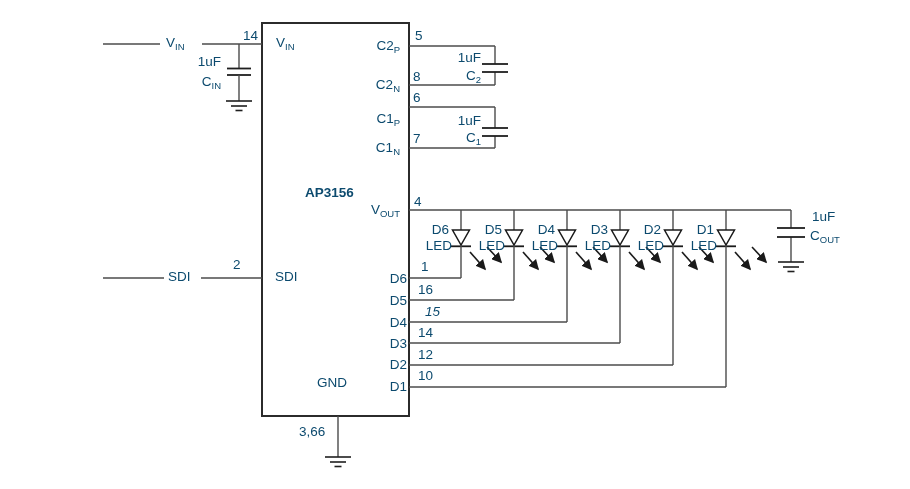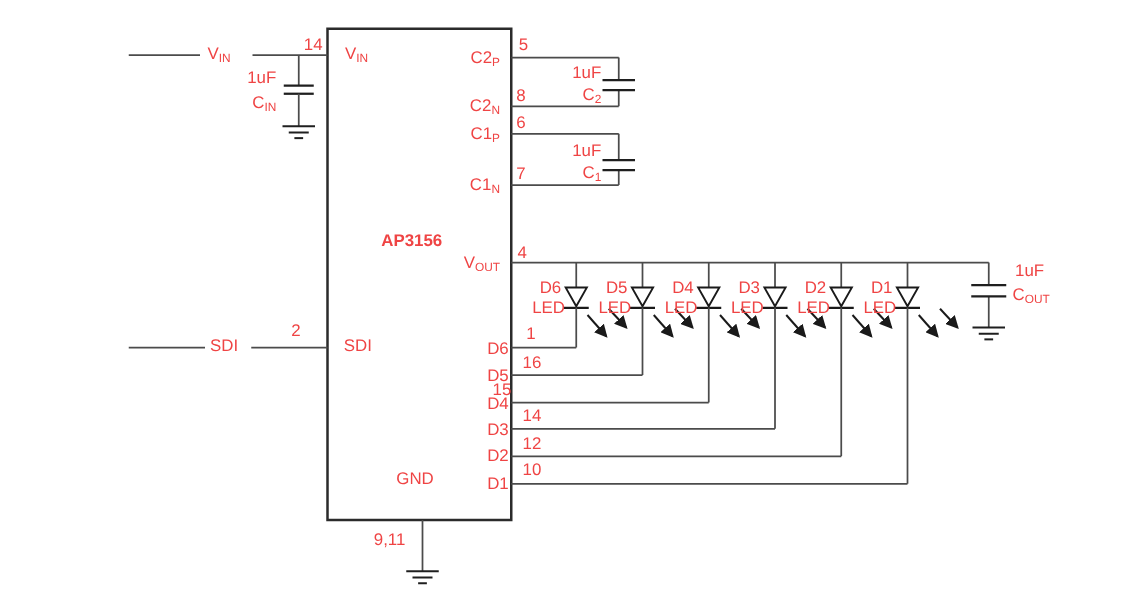--- a/index.html
+++ b/index.html
@@ -2,21 +2,21 @@
 <html><head>
 <meta charset="utf-8">
 <style>
   html,body{margin:0;padding:0;background:#fff;}
   .canvas{
     position:relative;width:910px;height:489px;background:#ffffff;
     font-family:"Liberation Sans",sans-serif;overflow:hidden;
   }
   .canvas svg{position:absolute;left:0;top:0;}
   .t{
-    position:absolute;font-size:13.5px;line-height:14px;color:#ef4444;
+    position:absolute;font-size:13.5px;line-height:14px;color:#0c4a6e;
     white-space:nowrap;
   }
   .sub{font-size:9.5px;vertical-align:-2.5px;letter-spacing:0;}
   .ra{text-align:right;}
   .ca{text-align:left;}
   .b{font-weight:700;}
 </style>
 </head>
 <body>
 
@@ -159,25 +159,25 @@
 
   <div class="t" style="left:166px;top:36px;"><span>V</span><span class="sub">IN</span></div>
   <div class="t ra" style="left:180px;top:55px;width:41px;">1uF</div>
   <div class="t ra" style="left:180px;top:75px;width:41px;"><span>C</span><span class="sub">IN</span></div>
   <div class="t" style="left:243px;top:29px;">14</div>
 
   <div class="t" style="left:276px;top:36px;"><span>V</span><span class="sub">IN</span></div>
   <div class="t" style="left:275px;top:270px;">SDI</div>
   <div class="t b ca" style="left:305px;top:186px;width:60px;">AP3156</div>
   <div class="t ca" style="left:317px;top:376px;width:40px;">GND</div>
-  <div class="t" style="left:299px;top:425px;">9,11</div>
+  <div class="t" style="left:299px;top:425px;">3,66</div>
 
   <div class="t ra" style="left:364px;top:39px;width:36px;"><span>C2</span><span class="sub">P</span></div>
   <div class="t ra" style="left:364px;top:78px;width:36px;"><span>C2</span><span class="sub">N</span></div>
-  <div class="t ra" style="left:364px;top:100px;width:36px;"><span>C1</span><span class="sub">P</span></div>
+  <div class="t ra" style="left:364px;top:112px;width:36px;"><span>C1</span><span class="sub">P</span></div>
   <div class="t ra" style="left:364px;top:141px;width:36px;"><span>C1</span><span class="sub">N</span></div>
   <div class="t ra" style="left:360px;top:203px;width:40px;"><span>V</span><span class="sub">OUT</span></div>
 
   <div class="t" style="left:415px;top:29px;">5</div>
   <div class="t" style="left:413px;top:70px;">8</div>
   <div class="t" style="left:413px;top:91px;">6</div>
   <div class="t" style="left:413px;top:132px;">7</div>
   <div class="t" style="left:414px;top:195px;">4</div>
 
   <div class="t ra" style="left:447px;top:51px;width:34px;">1uF</div>
@@ -206,18 +206,18 @@
 
   <div class="t ra" style="left:377px;top:272px;width:30px;">D6</div>
   <div class="t ra" style="left:377px;top:294px;width:30px;">D5</div>
   <div class="t ra" style="left:377px;top:316px;width:30px;">D4</div>
   <div class="t ra" style="left:377px;top:337px;width:30px;">D3</div>
   <div class="t ra" style="left:377px;top:358px;width:30px;">D2</div>
   <div class="t ra" style="left:377px;top:380px;width:30px;">D1</div>
 
   <div class="t" style="left:421px;top:260px;">1</div>
   <div class="t" style="left:418px;top:283px;">16</div>
-  <div class="t" style="left:394px;top:305px;">15</div>
+  <div class="t" style="left:425px;top:305px;font-style:italic;">15</div>
   <div class="t" style="left:418px;top:326px;text-align:center;">14</div>
   <div class="t" style="left:418px;top:348px;">12</div>
   <div class="t" style="left:418px;top:369px;">10</div>
 
 </div>
 
 </body></html>

